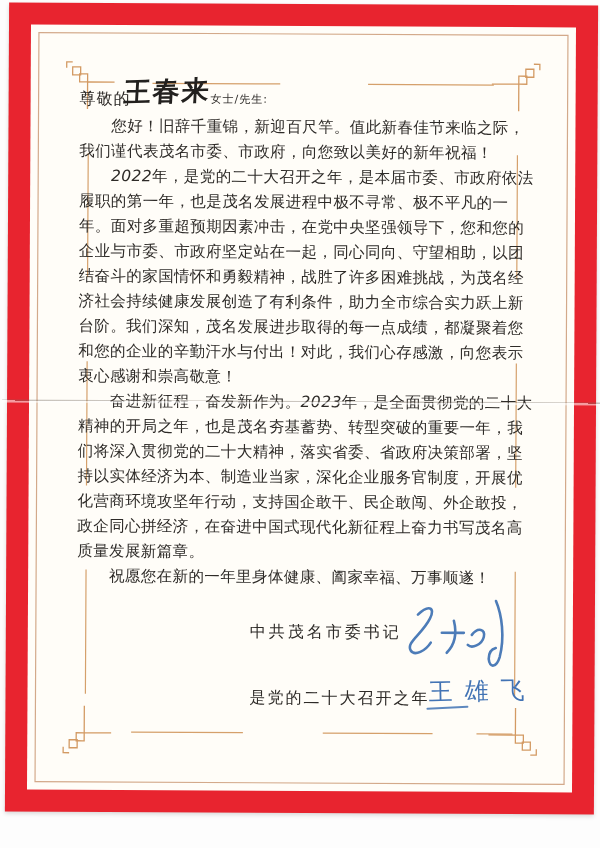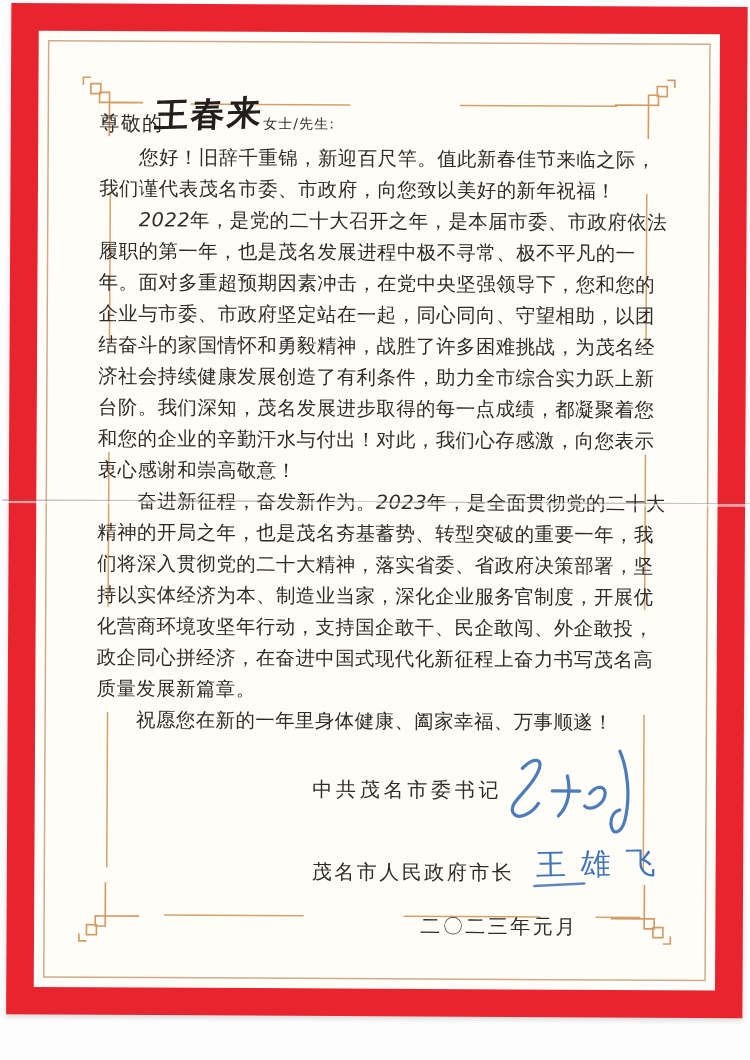--- a/index.html
+++ b/index.html
@@ -133,23 +133,22 @@
       <svg class="scrawl" viewBox="0 0 140 88" fill="none">
         <g stroke="#4d7cb8" stroke-width="2.6" stroke-linecap="round" stroke-linejoin="round">
           <path d="M34 22 C 44 12, 52 14, 46 26 C 38 42, 22 50, 27 58 C 31 64, 42 58, 47 50"></path>
           <path d="M58 40 H 80"></path>
           <path d="M70 28 C 73 40, 71 52, 63 60"></path>
           <path d="M88 42 C 94 34, 102 36, 100 44 C 98 52, 88 56, 84 52"></path>
           <path d="M112 8 C 118 22, 121 44, 116 64 C 113 74, 106 76, 105 66 C 105 60, 108 56, 112 55"></path>
         </g>
       </svg>
 
-      <div class="txt sig-title-2">茂名市人民政府市长</div>
+      <div class="txt sig-title-2">是党的二十大召开之年</div>
       <div class="txt mayor-signature">王雄飞</div>
       <div class="mayor-underline"></div>
 
-      <div class="txt letter-date">二〇二三年元月</div>
 
     </div>
 
     <div class="fold-crease"></div>
   </div>
 </div>
 
 </body></html>

